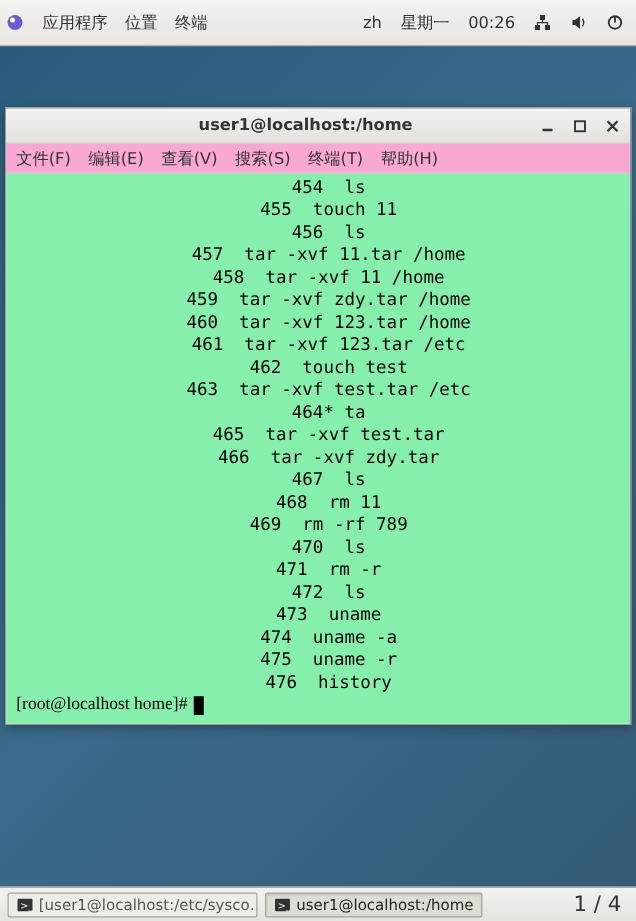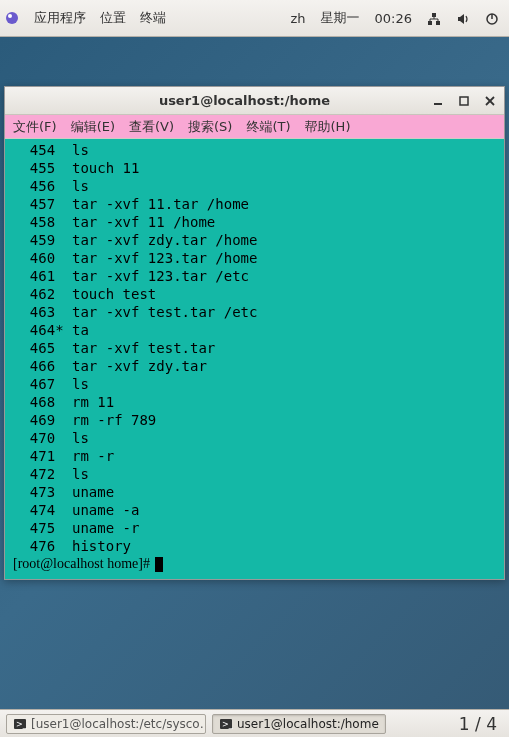--- a/index.html
+++ b/index.html
@@ -56,28 +56,29 @@
     border-bottom: 1px solid #d0ccc4;
     display: flex;
     align-items: center;
     padding: 0 8px;
     gap: 14px;
     color: #333;
   }
   .menubar .menu-item { cursor: pointer; }
 
   .terminal-body {
-    background: #14b8a6;
+    background: #86efac;
     color: #000;
     font-family: "DejaVu Sans Mono", "Courier New", monospace;
     font-size: 14px;
     line-height: 18px;
     padding: 2px 8px 6px 8px;
     white-space: pre;
     overflow: hidden;
+    text-align: center;
   }
   .hist-line { display: block; }
   .prompt-line { display: flex; align-items: center; font-family: Liberation Serif, serif; }
   .cursor {
     display: inline-block;
     width: 8px; height: 15px;
     background: #000;
     margin-left: 2px;
   }
 

